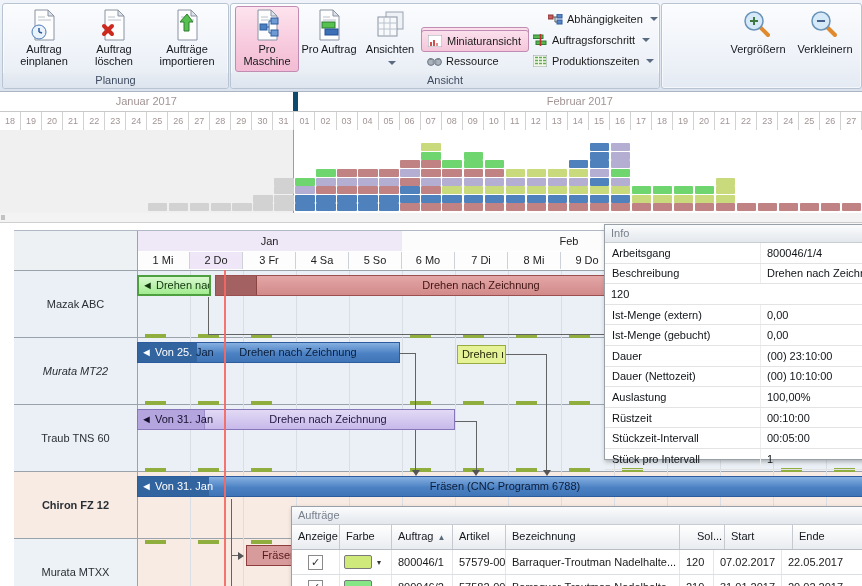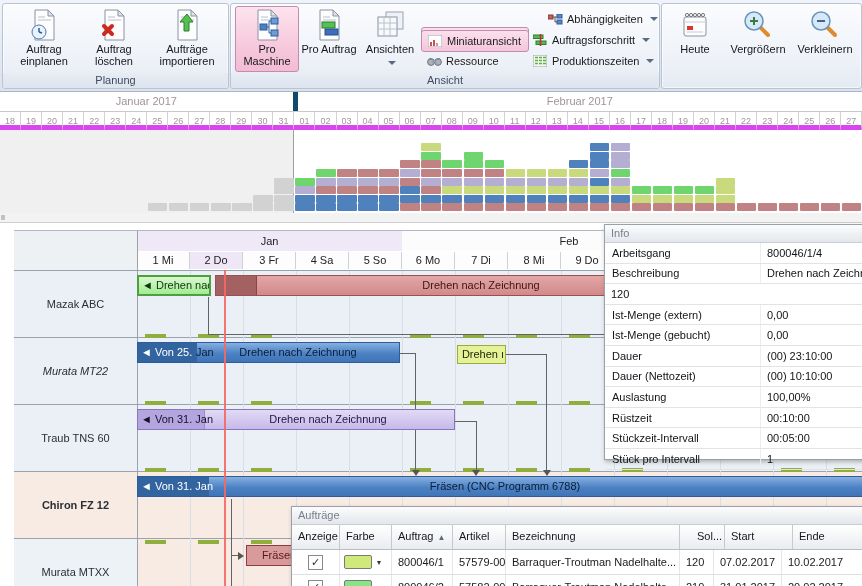--- a/index.html
+++ b/index.html
@@ -22,21 +22,21 @@
 .smalltoggle.on{background:linear-gradient(#fbe0ec,#f5c6da);border:1px solid #c08cb4;}
 .sicon{width:16px;height:14px;display:inline-flex;align-items:center;justify-content:center;flex:none;}
 .chev{width:0;height:0;border-left:4px solid transparent;border-right:4px solid transparent;
   border-top:4px solid #5a6a80;display:inline-block;margin-left:3px;}
 
 #timeline{left:0;top:91px;width:862px;height:39px;border-top:1px solid #aab4c2;background:#fff;}
 #months{display:flex;height:19px;border-bottom:1px solid #c9c9c9;}
 .month{color:#a29494;text-align:center;line-height:18px;overflow:hidden;white-space:nowrap;}
 .month+.month{border-left:5px solid #0c4a6e;}
 #days{display:flex;height:20px;}
-.tday{flex:1;border-right:1px solid #d2d2d2;border-bottom:7px solid #d946ef;color:#a29494;
+.tday{flex:1;border-right:1px solid #d2d2d2;border-bottom:1px solid #d946ef;color:#a29494;
   font-size:9px;text-align:center;line-height:19px;overflow:hidden;}
 
 #minimap{left:0;top:130px;width:862px;height:83px;background:#fff;border-bottom:1px solid #c6c6c6;}
 #minimap-left{position:absolute;left:0;top:0;width:293px;height:83px;background:#f0f0f0;border-right:1px solid #9e9e9e;}
 .mblock{position:absolute;height:8px;border-radius:1px;}
 #mhandle{position:absolute;left:285px;top:157px;width:12px;height:26px;background:#fafafa;
   border:1px solid #a8a8a8;border-radius:2px;display:flex;align-items:center;justify-content:center;gap:1px;}
 #mhandle i{display:block;width:1px;height:14px;background:#b8b8b8;}
 
 #splitter{left:0;top:213px;width:862px;height:9px;background:#f3f3f3;
@@ -242,37 +242,20 @@
                 <path d="M2 5.5 h3 M6 5.5 h3 M10 5.5 h3"></path>
                 <path d="M2 8.5 h3 M6 8.5 h3 M10 8.5 h3"></path>
               </g>
             </svg>
           </div>
           <span>Produktionszeiten</span>
           <span class="chev"></span>
         </div>
       </div>
       <div class="rgroup" style="left: 661px; width: 199px;">
-        <div class="bigbtn" style="left: 6px; width: 54px;">
-          <div class="bicon"><svg width="34" height="34" viewBox="0 0 34 34">
-              <rect x="6" y="9" width="22" height="19" rx="2" fill="#fdfdfd" stroke="#8a93a3"></rect>
-              <g stroke="#777" fill="none">
-                <circle cx="9" cy="7" r="1.6"></circle>
-                <circle cx="13" cy="7" r="1.6"></circle>
-                <circle cx="17" cy="7" r="1.6"></circle>
-                <circle cx="21" cy="7" r="1.6"></circle>
-                <circle cx="25" cy="7" r="1.6"></circle>
-              </g>
-              <rect x="9" y="18" width="6" height="4" fill="#d33"></rect>
-              <path d="M6 14 h22 M9 24 h16" stroke="#c5ccd5"></path>
-            </svg></div>
-          <div class="blabel">
-            <div>Heute</div>
-          </div>
-        </div>
         <div class="bigbtn" style="left: 64px; width: 64px;">
           <div class="bicon"><svg width="34" height="34" viewBox="0 0 34 34">
               <line x1="19" y1="19" x2="27" y2="27" stroke="#e08a2e" stroke-width="4" stroke-linecap="round"></line>
               <circle cx="13" cy="13" r="9" fill="#d6e9f8" stroke="#6a93b8" stroke-width="1.5"></circle>
               <path d="M9 13 h8 M13 9 v8" stroke="#3e7a3e" stroke-width="2"></path>
             </svg></div>
           <div class="blabel">
             <div>Vergrößern</div>
           </div>
         </div>
@@ -672,21 +655,21 @@
           </div>
           <div class="ocell" style="width: 52px; padding-left: 0px;">
             <div class="swatch" style="background: rgb(207, 233, 123);"></div>
             <span class="droparr">▾</span>
           </div>
           <div class="ocell" style="width: 61px;">800046/1</div>
           <div class="ocell" style="width: 53px;">57579-00</div>
           <div class="ocell" style="width: 174px;">Barraquer-Troutman Nadelhalte...</div>
           <div class="ocell" style="width: 34px;">120</div>
           <div class="ocell" style="width: 68px;">07.02.2017</div>
-          <div class="ocell" style="width: 81px;">10.02.2017</div>
+          <div class="ocell" style="width: 81px;">22.05.2017</div>
         </div>
         <div class="orow">
           <div class="ocell" style="width: 48px; padding-left: 0px;">
             <div class="chk">✓</div>
           </div>
           <div class="ocell" style="width: 52px; padding-left: 0px;">
             <div class="swatch" style="background: rgb(134, 230, 134);"></div>
             <span class="droparr">▾</span>
           </div>
           <div class="ocell" style="width: 61px;">800046/2</div>

